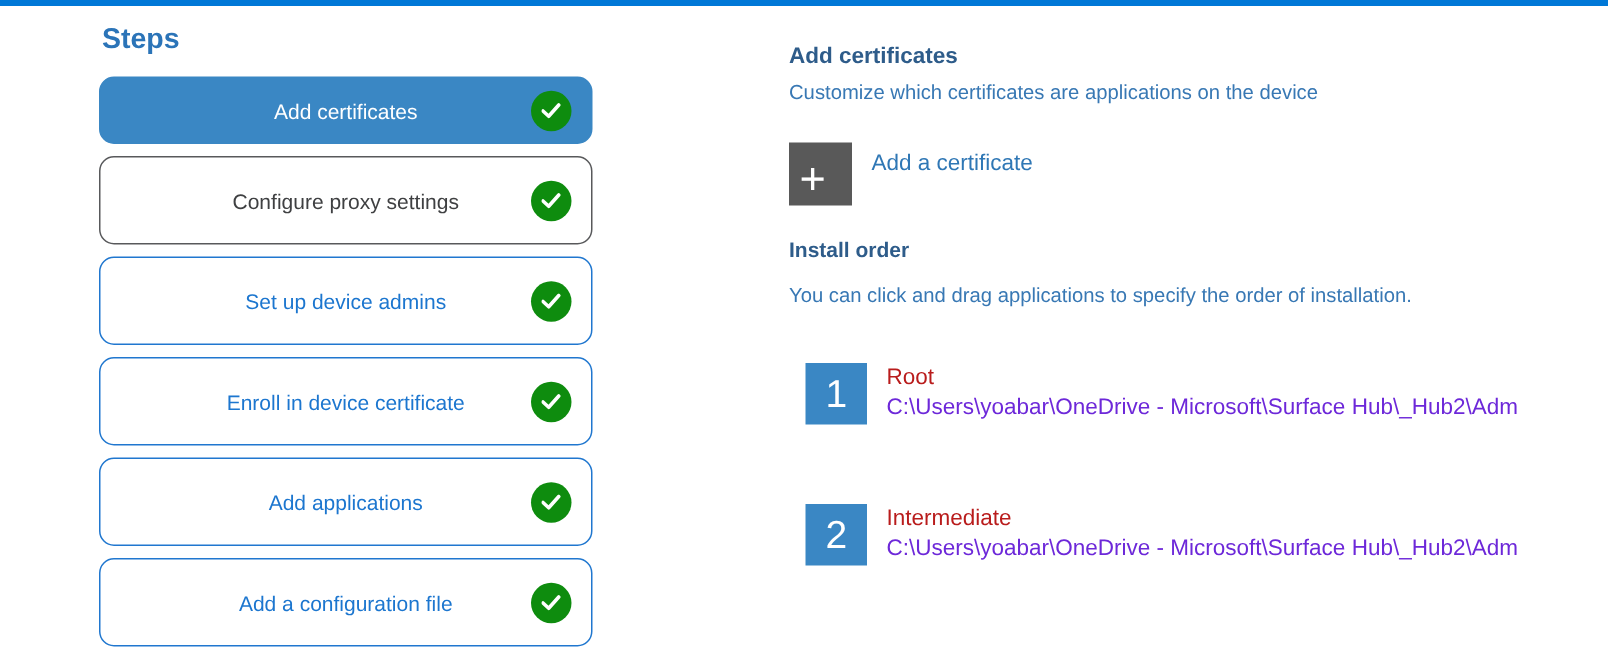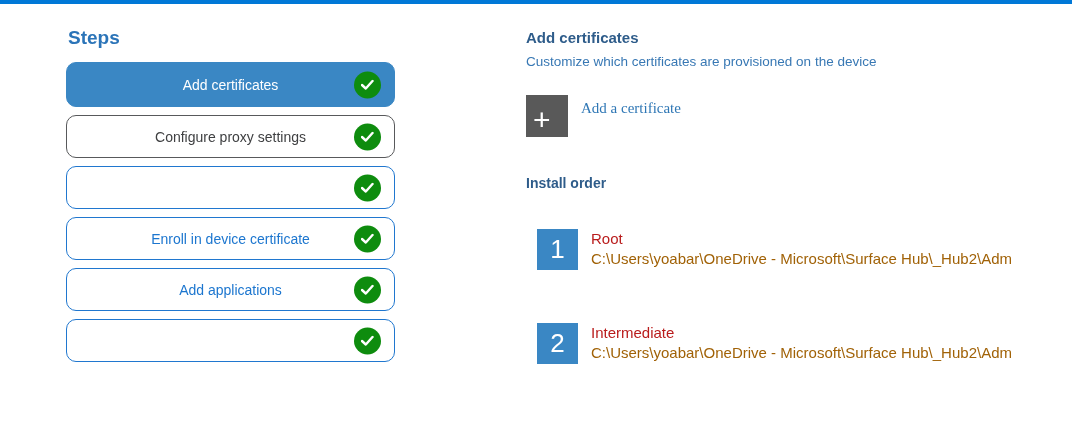--- a/index.html
+++ b/index.html
@@ -17,33 +17,33 @@
     position: absolute;
     top: 0; left: 0;
     width: 100%; height: 4px;
     background: #0078d7;
   }
 
   
   .steps-panel {
     position: absolute;
     left: 66px;
-    top: 27px;
+    top: 16px;
     width: 329px;
   }
   .steps-title {
     color: #2b74b8;
     font-size: 19px;
     font-weight: bold;
     margin: 0 0 13px 2px;
     line-height: 22px;
   }
   .step-btn {
     position: relative;
-    height: 43px;
+    height: 59px;
     width: 100%;
     border: 1px solid #2077cf;
     border-radius: 10px;
     background: #ffffff;
     color: #1c76cf;
     font-size: 14px;
     font-family: "Liberation Sans", sans-serif;
     display: flex;
     align-items: center;
     justify-content: center;
@@ -116,24 +116,23 @@
   .plus-glyph {
     font-size: 30px;
     font-weight: normal;
     line-height: 30px;
     margin: 8px 0 0 7px;
   }
   .add-cert-label {
     margin-top: 5px;
     font-size: 15px;
     color: #2f77b5;
-    font-family: Liberation Serif, serif;
   }
   .install-title {
-    margin-top: 38px;
+    margin-top: 21px;
     font-size: 14px;
     font-weight: bold;
     color: #2e5c8a;
     line-height: 17px;
   }
   .install-subtitle {
     margin: 7px 0 0;
     font-size: 13.5px;
     color: #3878b4;
     line-height: 16px;
@@ -159,21 +158,21 @@
     flex: 0 0 41px;
   }
   .item-text { padding-top: 0; }
   .item-name {
     font-size: 15px;
     color: #b91c1c;
     line-height: 20px;
   }
   .item-path {
     font-size: 15px;
-    color: #a16207;
+    color: #6d28d9;
     line-height: 20px;
     white-space: nowrap;
     text-align: center;
   }
 </style>
 </head>
 <body>
 
 <div class="top-accent-bar"></div>
 
@@ -192,20 +191,21 @@
   <button class="step-btn neutral">
     <span>Configure proxy settings</span>
     <span class="check-badge">
       <svg width="13" height="11" viewBox="0 0 13 11">
           <polyline points="1,5.5 4.8,9 11.5,1.5" fill="none" stroke="#ffffff" stroke-width="2.4" stroke-linecap="round" stroke-linejoin="round"></polyline>
         </svg>
     </span>
   </button>
 
   <button class="step-btn">
+    <span>Set up device admins</span>
     <span class="check-badge">
       <svg width="13" height="11" viewBox="0 0 13 11">
           <polyline points="1,5.5 4.8,9 11.5,1.5" fill="none" stroke="#ffffff" stroke-width="2.4" stroke-linecap="round" stroke-linejoin="round"></polyline>
         </svg>
     </span>
   </button>
 
   <button class="step-btn">
     <span>Enroll in device certificate</span>
     <span class="check-badge">
@@ -218,41 +218,43 @@
   <button class="step-btn">
     <span>Add applications</span>
     <span class="check-badge">
       <svg width="13" height="11" viewBox="0 0 13 11">
           <polyline points="1,5.5 4.8,9 11.5,1.5" fill="none" stroke="#ffffff" stroke-width="2.4" stroke-linecap="round" stroke-linejoin="round"></polyline>
         </svg>
     </span>
   </button>
 
   <button class="step-btn">
+    <span>Add a configuration file</span>
     <span class="check-badge">
       <svg width="13" height="11" viewBox="0 0 13 11">
           <polyline points="1,5.5 4.8,9 11.5,1.5" fill="none" stroke="#ffffff" stroke-width="2.4" stroke-linecap="round" stroke-linejoin="round"></polyline>
         </svg>
     </span>
   </button>
 
 </div>
 
 <div class="content-panel">
   <h2 class="section-title">Add certificates</h2>
-  <p class="section-subtitle">Customize which certificates are provisioned on the device</p>
+  <p class="section-subtitle">Customize which certificates are applications on the device</p>
 
   <div class="add-cert-row">
     <div class="plus-square">
       <span class="plus-glyph">+</span>
     </div>
     <div class="add-cert-label">Add a certificate</div>
   </div>
 
   <h3 class="install-title">Install order</h3>
+  <p class="install-subtitle">You can click and drag applications to specify the order of installation.</p>
 
   <div class="install-item first">
     <div class="num-square">1</div>
     <div class="item-text">
       <div class="item-name">Root</div>
       <div class="item-path">C:\Users\yoabar\OneDrive - Microsoft\Surface Hub\_Hub2\Adm</div>
     </div>
   </div>
 
   <div class="install-item second">

